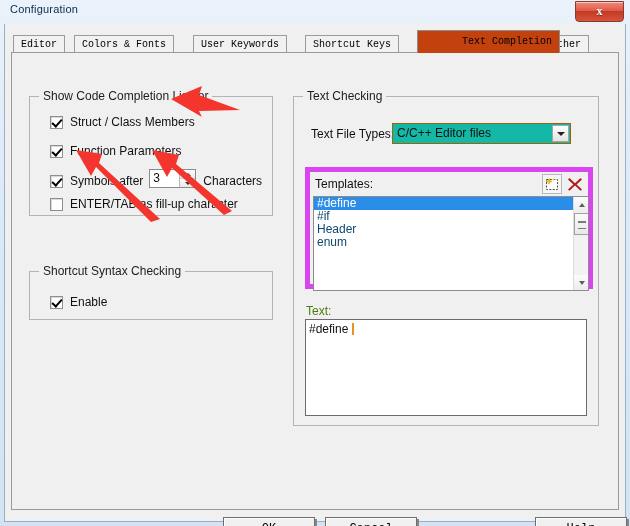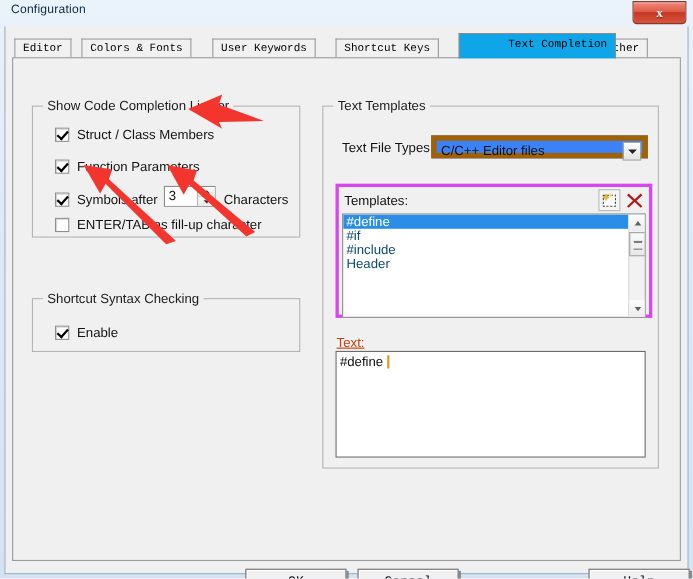--- a/index.html
+++ b/index.html
@@ -74,21 +74,21 @@
     background: #f1f1f1;
     border: 1px solid #9b9b9b;
     border-bottom: none;
     box-sizing: border-box;
     white-space: nowrap;
     cursor: pointer;
   }
   .tab.active {
     height: 23px;
     line-height: 22px;
-    background: #0ea5e9;
+    background: #c2410c;
     border-color: #8d8d8d;
     z-index: 5;
     padding-left: 44px;
   }
 
   
   #tabpage {
     position: absolute; left: 6px; top: 28px;
     width: 608px; height: 458px;
     background: #f0f0f0;
@@ -184,23 +184,23 @@
   .spin-btns div.up::after    { border-bottom: 3px solid #333; }
   .spin-btns div.down::after  { border-top: 3px solid #333; }
 
   
   #lbl-filetypes {
     position: absolute; left: 306px; top: 103px;
     font-size: 12px; color: #111;
   }
   #combo-filetypes {
     position: absolute; left: 387px; top: 99px;
-    width: 197px; height: 21px;
-    border: 5px solid #a16207;
-    background: #3b82f6;
+    width: 179px; height: 21px;
+    border: 1px solid #a16207;
+    background: #14b8a6;
     box-sizing: border-box;
     cursor: pointer;
   }
   #combo-filetypes .cv {
     position: absolute; left: 4px; top: 2px;
     font-size: 12px; color: #111;
     white-space: nowrap;
   }
   #combo-filetypes .cbtn {
     position: absolute; right: 1px; top: 1px;
@@ -215,21 +215,21 @@
     margin-left: -4px; margin-top: -2px;
     border-left: 4px solid transparent;
     border-right: 4px solid transparent;
     border-top: 4px solid #222;
   }
 
   
   #templates-panel {
     position: absolute; left: 300px; top: 143px;
     width: 288px; height: 122px;
-    border: 3px solid #d946ef;
+    border: 5px solid #d946ef;
     background: #f0f0f0;
     box-sizing: border-box;
   }
   #templates-header {
     position: absolute; left: 0; top: 0;
     width: 100%; height: 24px;
     box-sizing: border-box;
   }
   #templates-label {
     position: absolute; left: 5px; top: 5px;
@@ -301,21 +301,21 @@
     position: absolute; left: 3px; top: 7px;
     width: 8px; height: 6px;
     border-top: 1px solid #7a7a7a;
     border-bottom: 1px solid #7a7a7a;
     box-shadow: 0 2px 0 -1px #7a7a7a inset;
   }
 
   
   #lbl-text {
     position: absolute; left: 301px; top: 280px;
-    font-size: 12px; color: #c2410c; text-decoration: underline;
+    font-size: 12px; color: #4d7c0f;
   }
   #text-box {
     position: absolute; left: 300px; top: 295px;
     width: 282px; height: 97px;
     border: 1px solid #6b6b6b;
     background: #fff;
     box-sizing: border-box;
     cursor: text;
   }
   #text-box .tline {
@@ -415,21 +415,21 @@
     <div class="groupbox" id="gb-dynsyn">
       <div class="gb-title">Shortcut Syntax Checking</div>
     </div>
 
     <div class="cbrow" style="left:45px; top:271px;">
       <span class="cbox checked"></span>
       <span>Enable</span>
     </div>
 
     <div class="groupbox" id="gb-templates">
-      <div class="gb-title">Text Templates</div>
+      <div class="gb-title">Text Checking</div>
     </div>
 
     <div id="lbl-filetypes">Text File Types:</div>
 
     <div id="combo-filetypes">
       <div class="cv">C/C++ Editor files</div>
       <div class="cbtn"></div>
     </div>
 
     <div id="templates-panel">
@@ -449,22 +449,22 @@
         <div class="toolicon" id="icon-del">
           <svg width="20" height="20" viewBox="0 0 20 20">
             <path d="M4.5 4 L10 9.2 L15.5 4 L17 5.4 L11.6 10.4 L17 15.4 L15.5 16.8 L10 11.6 L4.5 16.8 L3 15.4 L8.4 10.4 L3 5.4 Z" fill="#b41919"></path>
           </svg>
         </div>
       </div>
 
       <div id="templates-list">
         <div class="listitem selected">#define</div>
         <div class="listitem">#if</div>
-        <div class="listitem">#include</div>
         <div class="listitem">Header</div>
+        <div class="listitem">enum</div>
 
         <div id="list-scroll">
           <div class="sbtn top"></div>
           <div id="sthumb"></div>
           <div class="sbtn bot"></div>
         </div>
       </div>
     </div>
 
     <div id="lbl-text">Text:</div>

